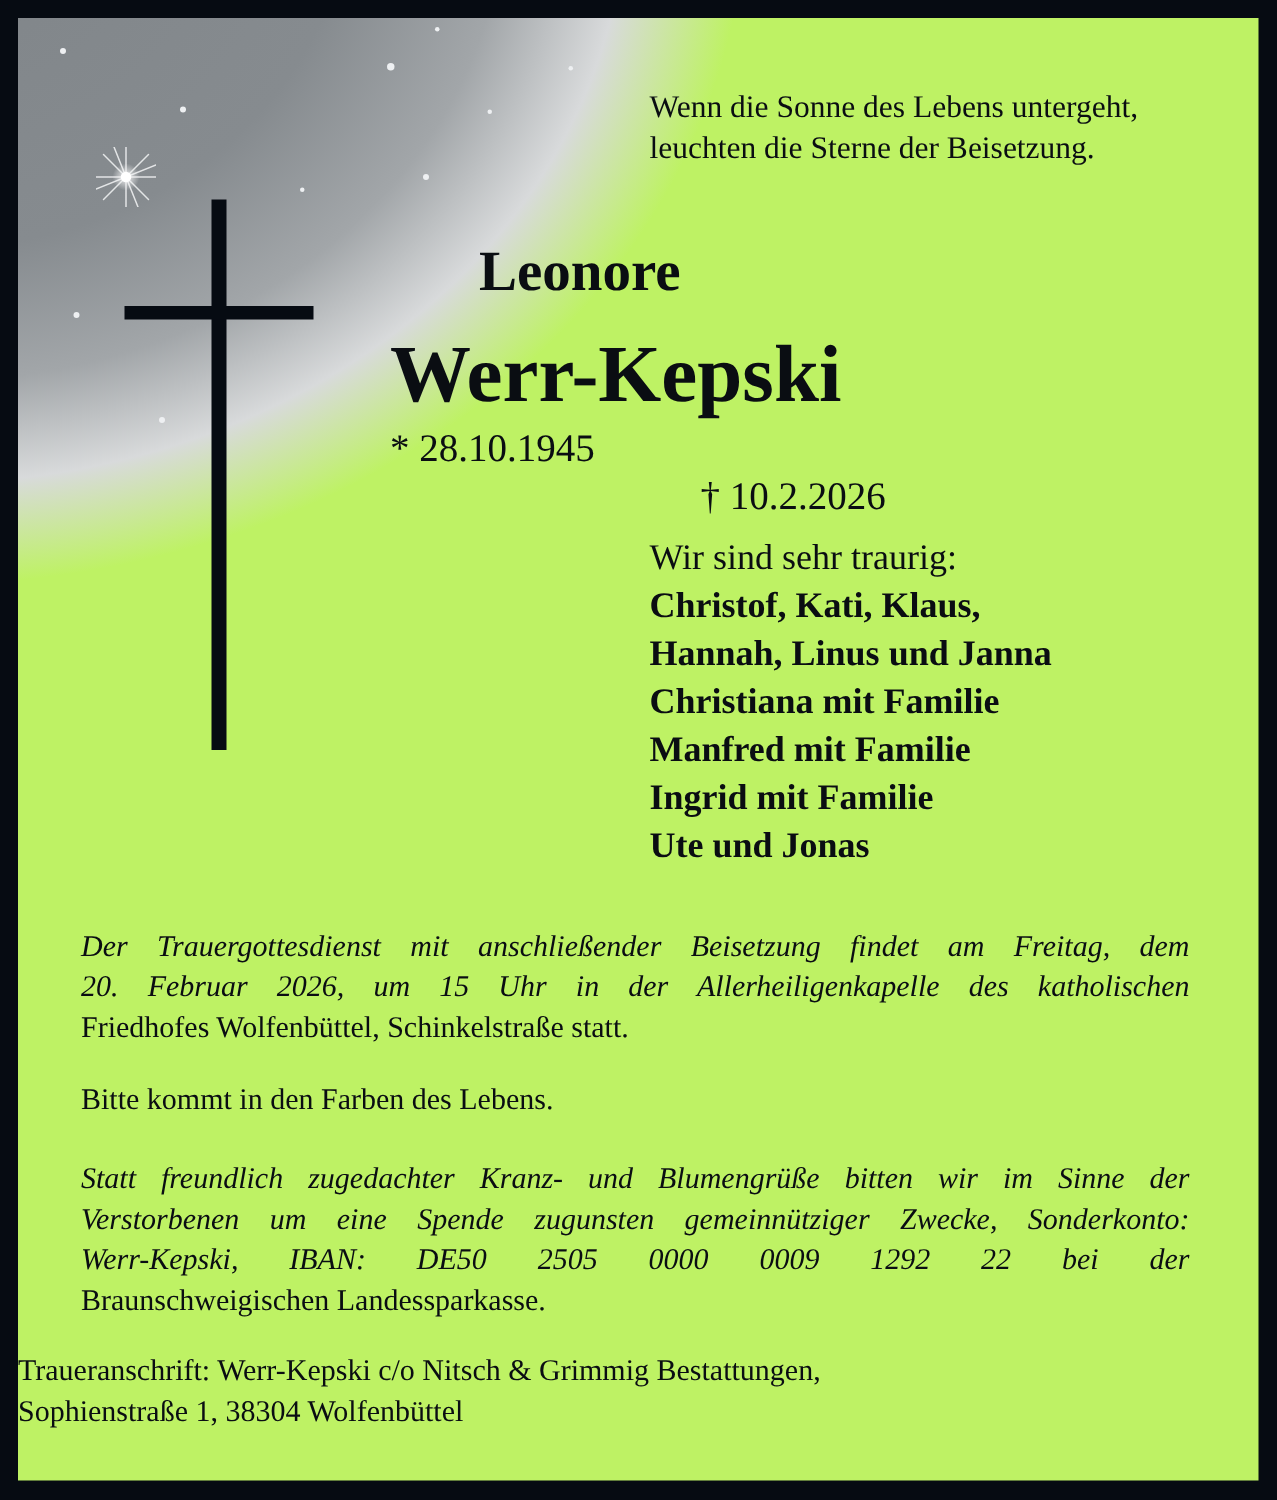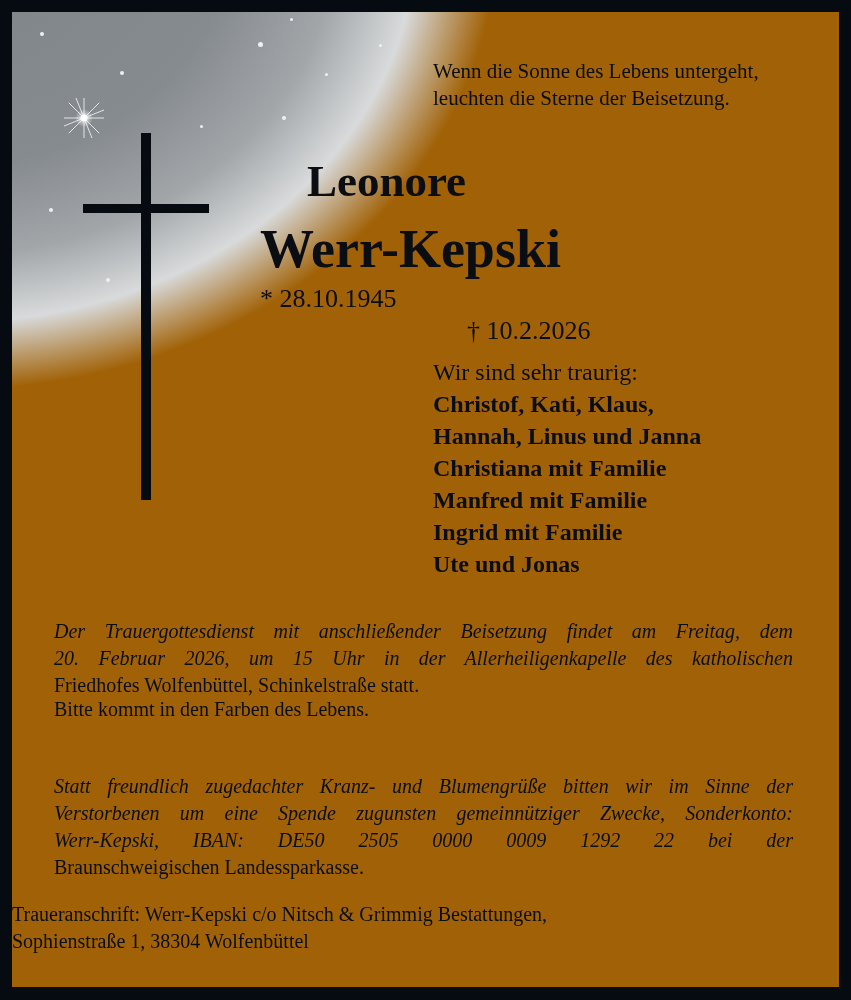--- a/index.html
+++ b/index.html
@@ -1,42 +1,42 @@
 <!DOCTYPE html>
 <html><head>
 <meta charset="utf-8">
 <style>
   html, body { margin:0; padding:0; }
   body { width:851px; height:1000px; background:#060b12; position:relative; overflow:hidden; }
   .card {
     position:absolute; left:12px; top:12px; width:827px; height:975px;
-    background:#a16207; overflow:hidden;
+    background:#bef264; overflow:hidden;
   }
   .sky {
     position:absolute; left:0; top:0; width:827px; height:975px;
     background:
       radial-gradient(ellipse 620px 520px at -60px -80px, #7f8488 0%, #868b8f 45%, #a2a6a9 62%, #d8dadb 75%, rgba(255,255,255,0) 88%);
   }
   .star { position:absolute; border-radius:50%; background:#eef0f2; }
   .bigstar { position:absolute; left:52px; top:86px; width:40px; height:40px; }
   .cross-v { position:absolute; left:129px; top:121px; width:10px; height:367px; background:#060b12; }
   .cross-h { position:absolute; left:71px; top:192px; width:126px; height:9px; background:#060b12; }
   .serif { font-family:"Liberation Serif","DejaVu Serif",serif; color:#0a0d12; }
   .quote { position:absolute; left:421px; top:46px; font-size:21px; line-height:27px; }
-  .name1 { position:absolute; left:0; width:664px; top:141px; text-align:center; font-weight:bold; font-size:45px; line-height:56px; padding-left:85px; box-sizing:border-box; }
+  .name1 { position:absolute; left:0; width:664px; top:141px; text-align:center; font-weight:bold; font-size:38px; line-height:56px; padding-left:85px; box-sizing:border-box; }
   .name2 { position:absolute; left:248px; top:206px; font-weight:bold; font-size:54px; line-height:62px; }
   .dates { position:absolute; left:248px; top:271px; font-size:26px; line-height:32px; width:360px; }
   .dates .birth { position:absolute; left:0; }
   .dates .death { position:absolute; left:207px;margin-top:32px; }
   .mourn { position:absolute; left:421px; top:344px; font-size:24px; line-height:32px; }
   .mourn .lead { font-weight:normal; }
   .mourn .nm { font-weight:bold; font-size:24px; }
   .body { position:absolute; left:42px; width:739px; font-size:20px; line-height:27px; text-align:justify; }
   .p1 { top:606px; }
-  .p2 { top:684px; }
+  .p2 { top:708px; }
   .p3 { top:761px; }
   .addr { position:absolute; left:0; width:687px; top:889px; text-align:left; font-size:20px; line-height:27px; }
   .line { display:block; }
   .just-line { display:block; text-align:justify; text-align-last:justify;font-style:italic; }
 </style>
 </head>
 <body>
 
 <div class="card">
   <div class="sky"></div>

